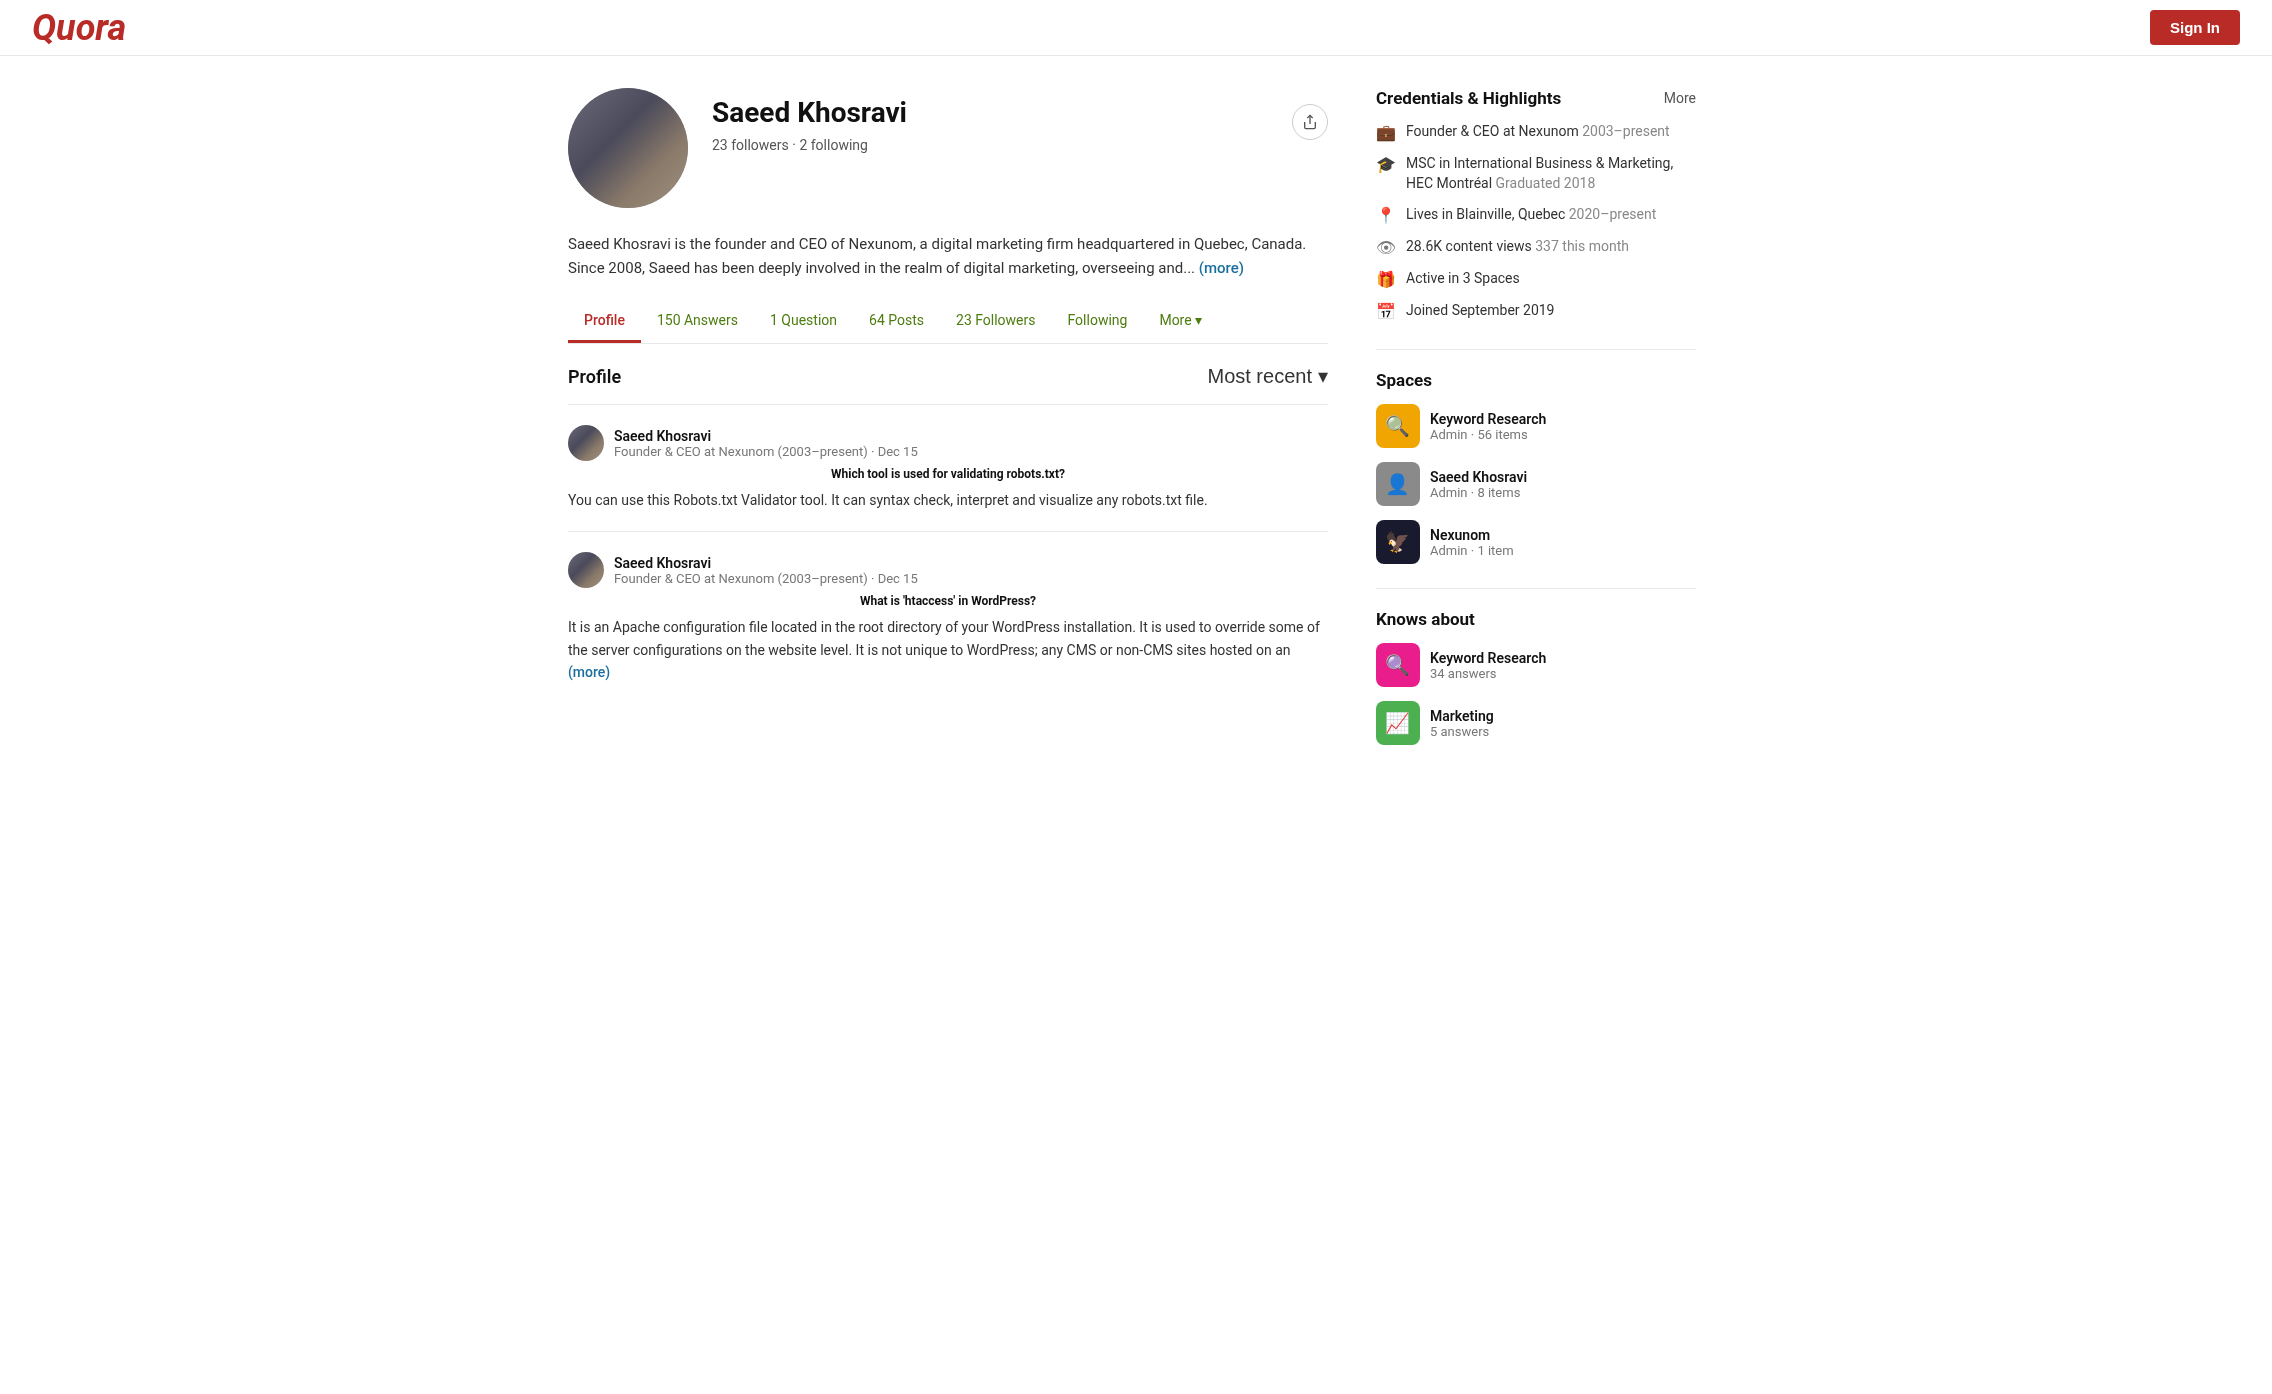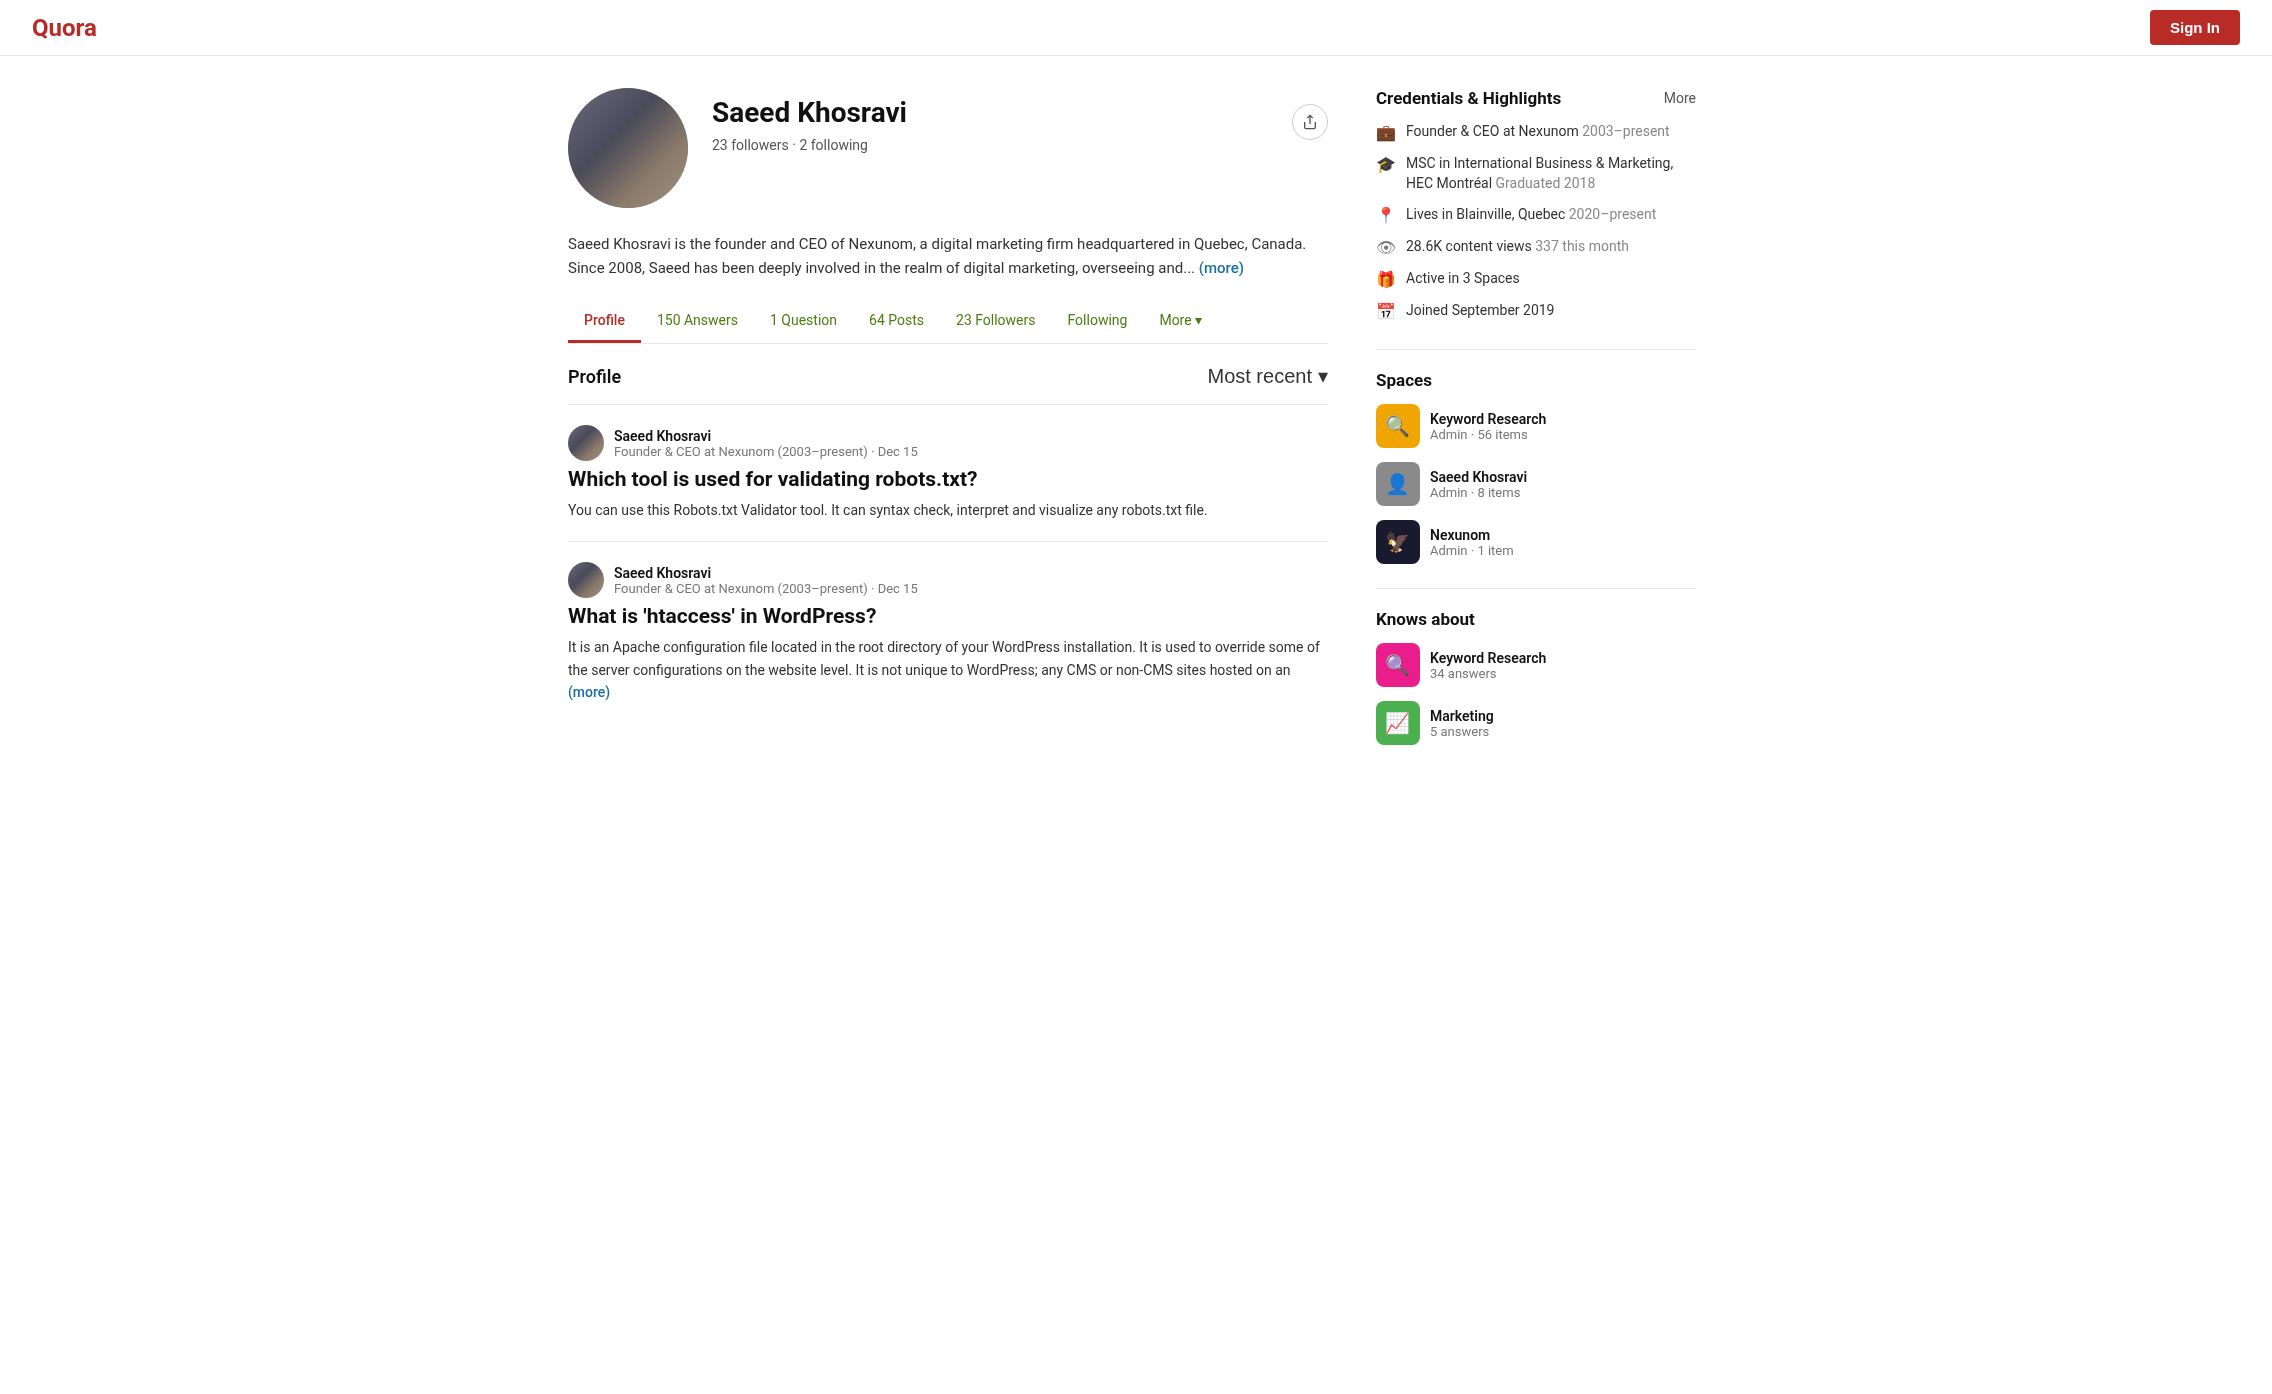--- a/index.html
+++ b/index.html
@@ -11,24 +11,25 @@
       align-items: center;
       padding: 0 32px;
       height: 56px;
       border-bottom: 1px solid #e8e8e8;
       position: sticky;
       top: 0;
       background: #fff;
       z-index: 100;
     }
     #logo {
-      font-size: 24px;
+      font-size: 36px;
       font-weight: bold;
       color: #b92b27;
       margin-right: 18px;
+      font-style: italic;
       cursor: pointer;
     }
     #search-bar {
       flex: 1;
       max-width: 600px;
       display: flex;
       align-items: center;
       border: 1px solid #ccc;
       border-radius: 4px;
       padding: 6px 12px;
@@ -180,24 +181,25 @@
       width: 36px;
       height: 36px;
       border-radius: 50%;
       background: linear-gradient(135deg, #6a6a7a 0%, #4a4a5a 40%, #8a7a6a 70%, #a09080 100%);
       flex-shrink: 0;
     }
     .post-author-info { font-size: 13px; }
     .post-author-name { font-weight: 600; color: #111; font-size: 14px; }
     .post-author-title { color: #777; font-size: 13px; }
     .post-question {
-      font-size: 21px;
+      font-size: 12px;
       font-weight: 700;
       color: #111;
       margin-bottom: 8px;
+      text-align: center;
     }
     .post-text {
       font-size: 14px;
       line-height: 1.6;
       color: #333;
     }
     .post-more { color: #1a6fa0; cursor: pointer; font-weight: 500; }
 
     
     #right-column { width: 320px; flex-shrink: 0; }

